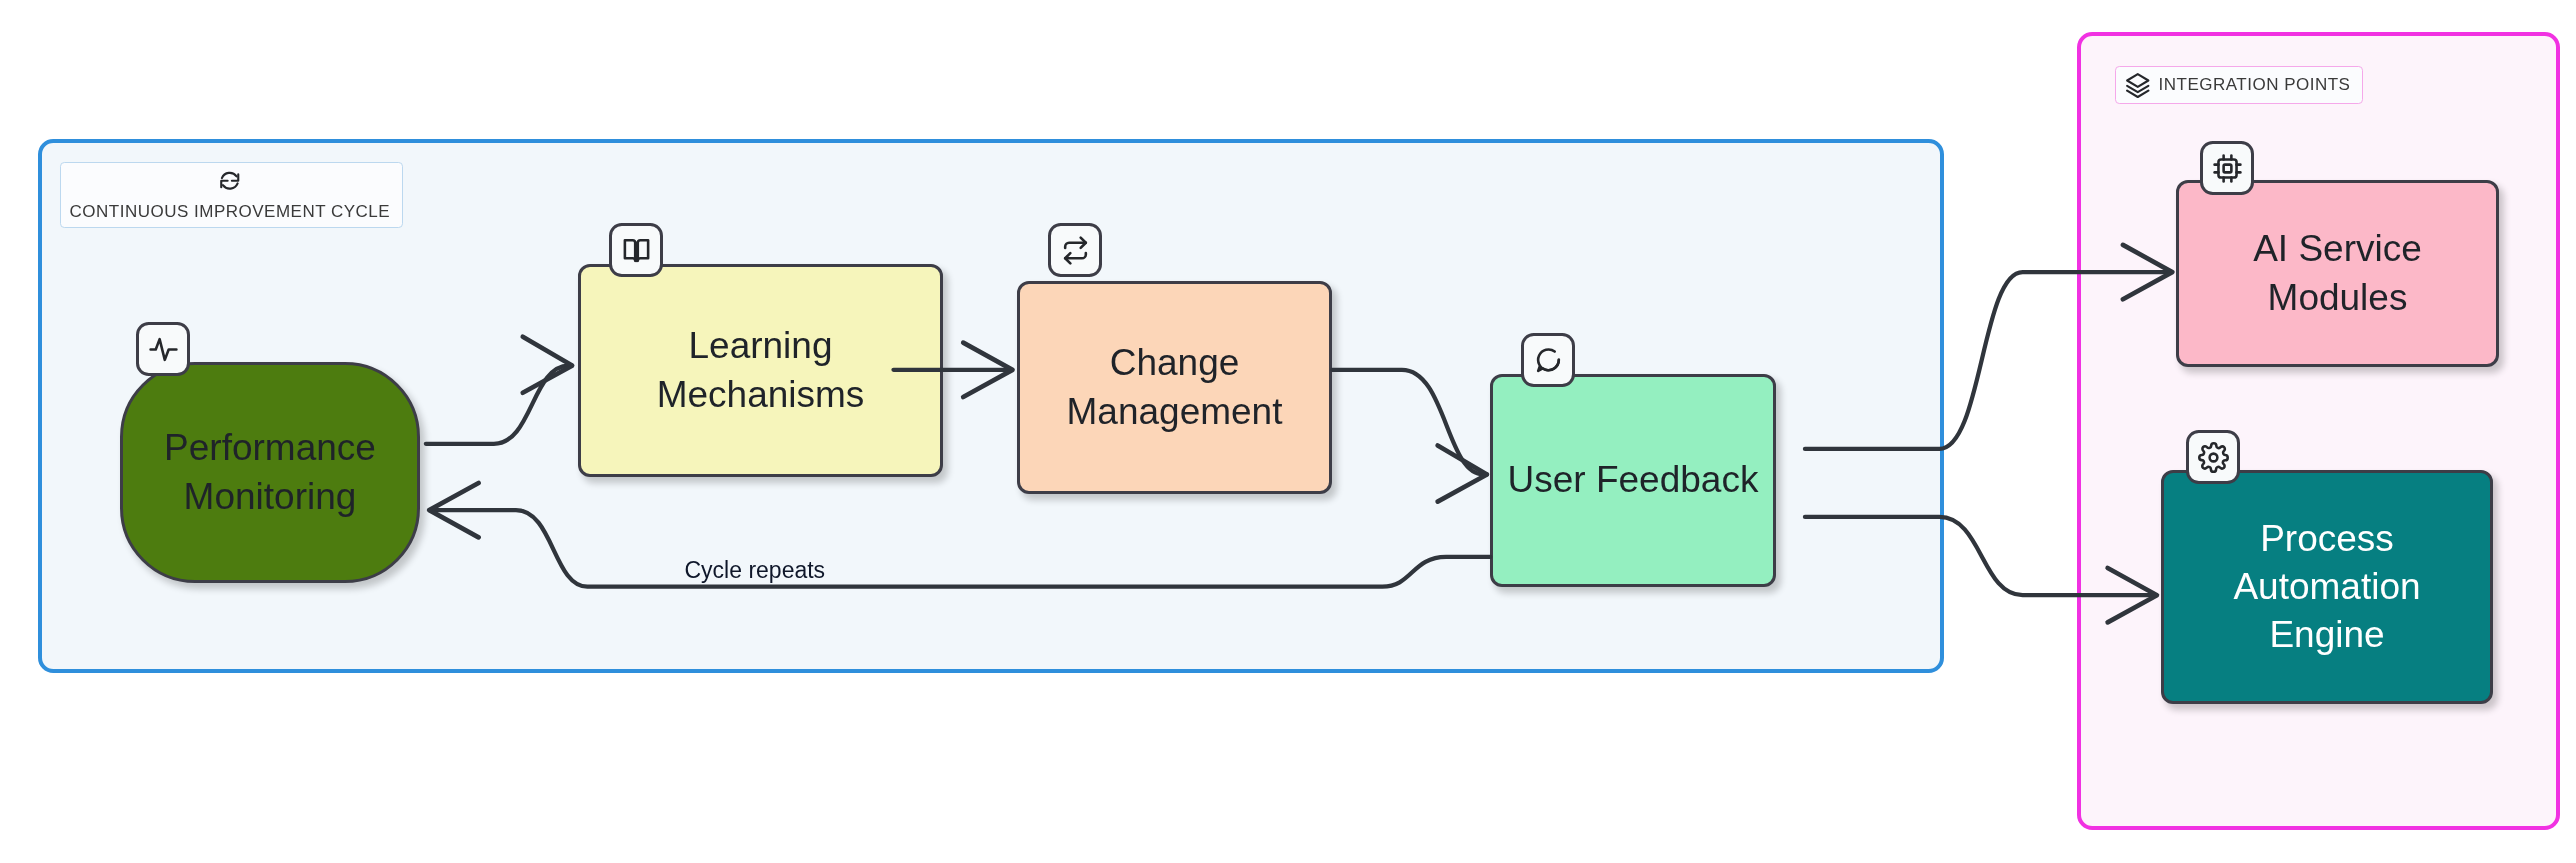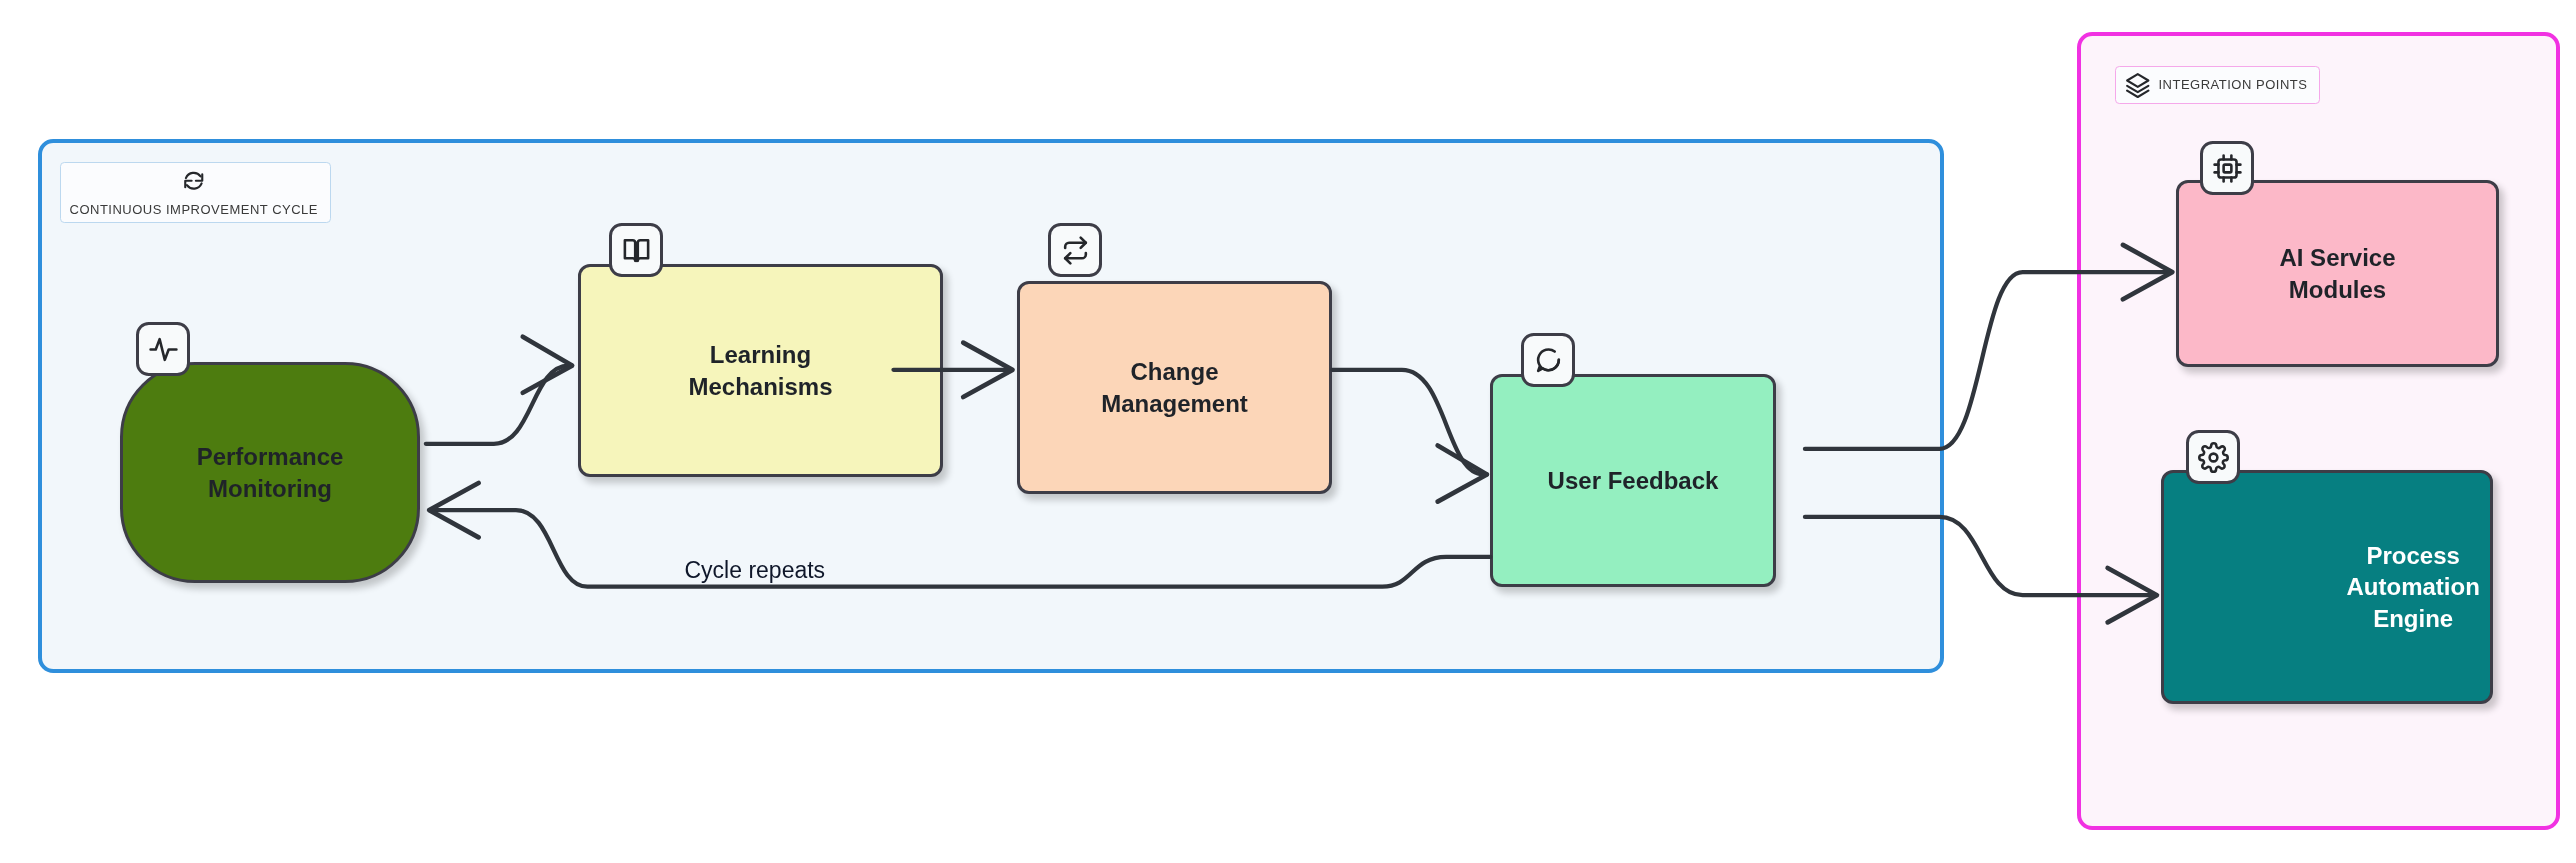--- a/index.html
+++ b/index.html
@@ -13,39 +13,39 @@
       background:#f2f7fb;border:4.3px solid #2f8fdc;border-radius:15.3px;}
   #integration-container{left:2077px;top:32px;width:483px;height:798px;
       background:#fdf4fb;border:4.3px solid #f131e2;border-radius:15.3px;}
 
   
   .container-label{position:absolute;display:flex;align-items:center;gap:8.5px;
       background:#fbfcfe;box-sizing:border-box;padding:5.1px 12px 5.1px 8.5px;
       border-radius:4.3px;}
   #cycle-label{left:60px;top:162px;border:1.7px solid #bcd8ef;flex-direction:column;}
   #integration-label{left:2115px;top:66px;border:1.7px solid #f5a8ea;}
-  .container-label .lbl-text{font-size:13px;letter-spacing:0.5px;color:#3a3a3a;
+  .container-label .lbl-text{font-size:17px;letter-spacing:0.5px;color:#3a3a3a;
       white-space:nowrap;font-weight:400;}
   .container-label .lbl-icon{width:25.5px;height:25.5px;display:block;flex:0 0 auto;}
 
   
   .node{position:absolute;box-sizing:border-box;display:flex;align-items:center;
       justify-content:center;text-align:center;border:3.4px solid #3d3d47;
       border-radius:12px;box-shadow:4.3px 5.1px 7.7px rgba(0,0,0,.20);
-      font-size:24px;line-height:1.30;color:#1f2329;padding:5.1px 10.2px;font-weight:bold;}
+      font-size:37px;line-height:1.30;color:#1f2329;padding:5.1px 10.2px;}
   .node .node-text{white-space:pre-line;display:block;}
 
   #node-performance{left:120px;top:362px;width:300px;height:221px;
       background:#4d7c0f;border-radius:75px 75px 75px 75px;}
   #node-learning{left:578px;top:264px;width:365px;height:213px;background:#f6f5bb;}
   #node-change{left:1017px;top:264px;width:315px;height:213px;background:#fcd6b8;margin-top:17px;}
   #node-feedback{left:1490px;top:374px;width:286px;height:213px;background:#94efc0;}
   #node-ai{left:2176px;top:180px;width:323px;height:187px;background:#fcb8c8;}
   #node-process{left:2161px;top:470px;width:332px;height:234px;background:#067f81;
-      color:#ffffff;justify-content:flex-end;}
+      color:#ffffff;}
 
   
   .badge{position:absolute;width:54px;height:54px;background:#f8fafb;
       border:3.4px solid #3d3d47;border-radius:12.8px;display:flex;align-items:center;
       justify-content:center;box-sizing:border-box;z-index:6;}
   .badge svg{width:31px;height:31px;display:block;}
   #badge-performance{left:136px;top:322px;}
   #badge-learning{left:609px;top:223px;}
   #badge-change{left:1048px;top:223px;}
   #badge-feedback{left:1521px;top:333px;}

